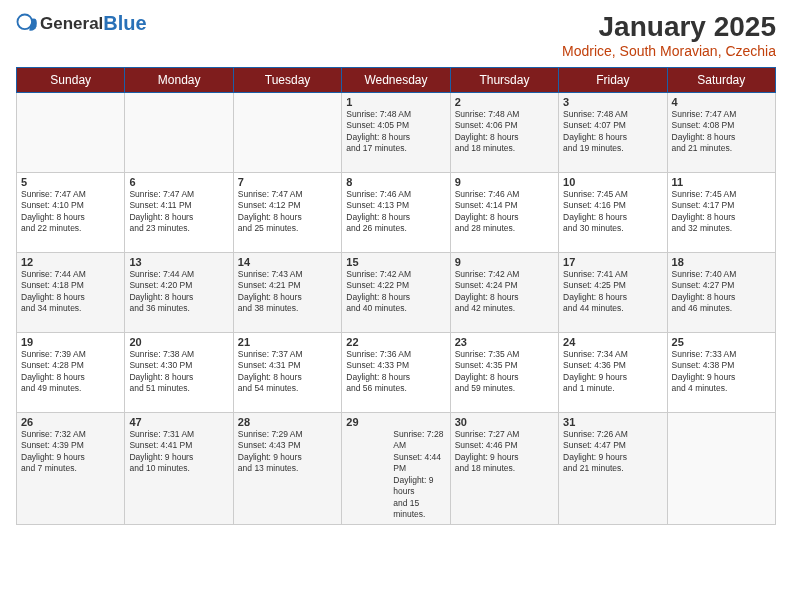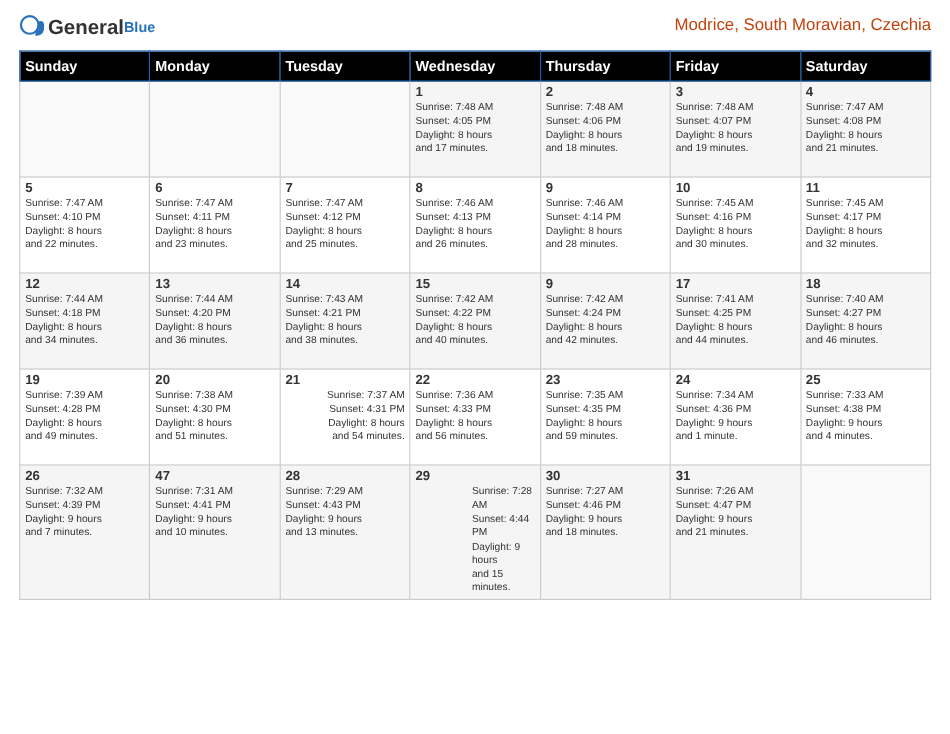--- a/index.html
+++ b/index.html
@@ -38,26 +38,26 @@
     .subtitle {
       font-size: 14px;
       color: #c2410c;
     }
     .calendar {
       width: 100%;
       border-collapse: collapse;
       border: 1px solid #ccc;
     }
     .calendar th {
-      background-color: #000000;
+      background-color: #7f1d1d;
       color: #fff;
       font-size: 12px;
-      font-weight: bold;
+      font-weight: normal;
       padding: 5px 4px;
-      text-align: left;
+      text-align: center;
       border: 1px solid #1a5fa8;
     }
     .calendar td {
       vertical-align: top;
       border: 1px solid #ccc;
       padding: 3px 4px;
       font-size: 9px;
       color: #333;
       width: calc(100% / 7);
       height: 80px;
@@ -88,21 +88,21 @@
       display: flex;
       flex-direction: column;
       align-items: flex-start;
     }
     .logo-row {
       display: flex;
       align-items: center;
     }
     .logo-blue {
       color: #2971b8;
-      font-size: 12px;
+      font-size: 20px;
       font-weight: bold;
     }
     .logo-general {
       font-size: 17px;
       font-weight: bold;
       color: #333;
     }
   </style>
 </head>
 <body>
@@ -113,20 +113,21 @@
       <div class="logo-row">
         <svg class="logo-icon" viewBox="0 0 30 30">
           <circle cx="12" cy="12" r="10" fill="none" stroke="#2971b8" stroke-width="2.5"></circle>
           <path d="M22 8 Q30 5 28 18 Q26 25 18 24" fill="#2971b8"></path>
         </svg>
         <span class="logo-general">General</span>
           <span class="logo-blue">Blue</span>
       </div>
     </div>
     <div class="title-block">
+      <div class="main-title">January 2025</div>
       <div class="subtitle">Modrice, South Moravian, Czechia</div>
     </div>
   </div>
 
   <table class="calendar">
     <thead>
       <tr>
         <th>Sunday</th>
         <th>Monday</th>
         <th>Tuesday</th>
@@ -282,21 +283,21 @@
           </td>
           <td>
             <span class="day-number">20</span>
             <div class="day-info" style="white-space: pre-line;">Sunrise: 7:38 AM
 Sunset: 4:30 PM
 Daylight: 8 hours
 and 51 minutes.</div>
           </td>
           <td>
             <span class="day-number">21</span>
-            <div class="day-info" style="white-space: pre-line; text-align: right;">Sunrise: 7:37 AM
+            <div class="day-info" style="white-space: pre-line;">Sunrise: 7:37 AM
 Sunset: 4:31 PM
 Daylight: 8 hours
 and 54 minutes.</div>
           </td>
           <td>
             <span class="day-number">22</span>
             <div class="day-info" style="white-space: pre-line;">Sunrise: 7:36 AM
 Sunset: 4:33 PM
 Daylight: 8 hours
 and 56 minutes.</div>

